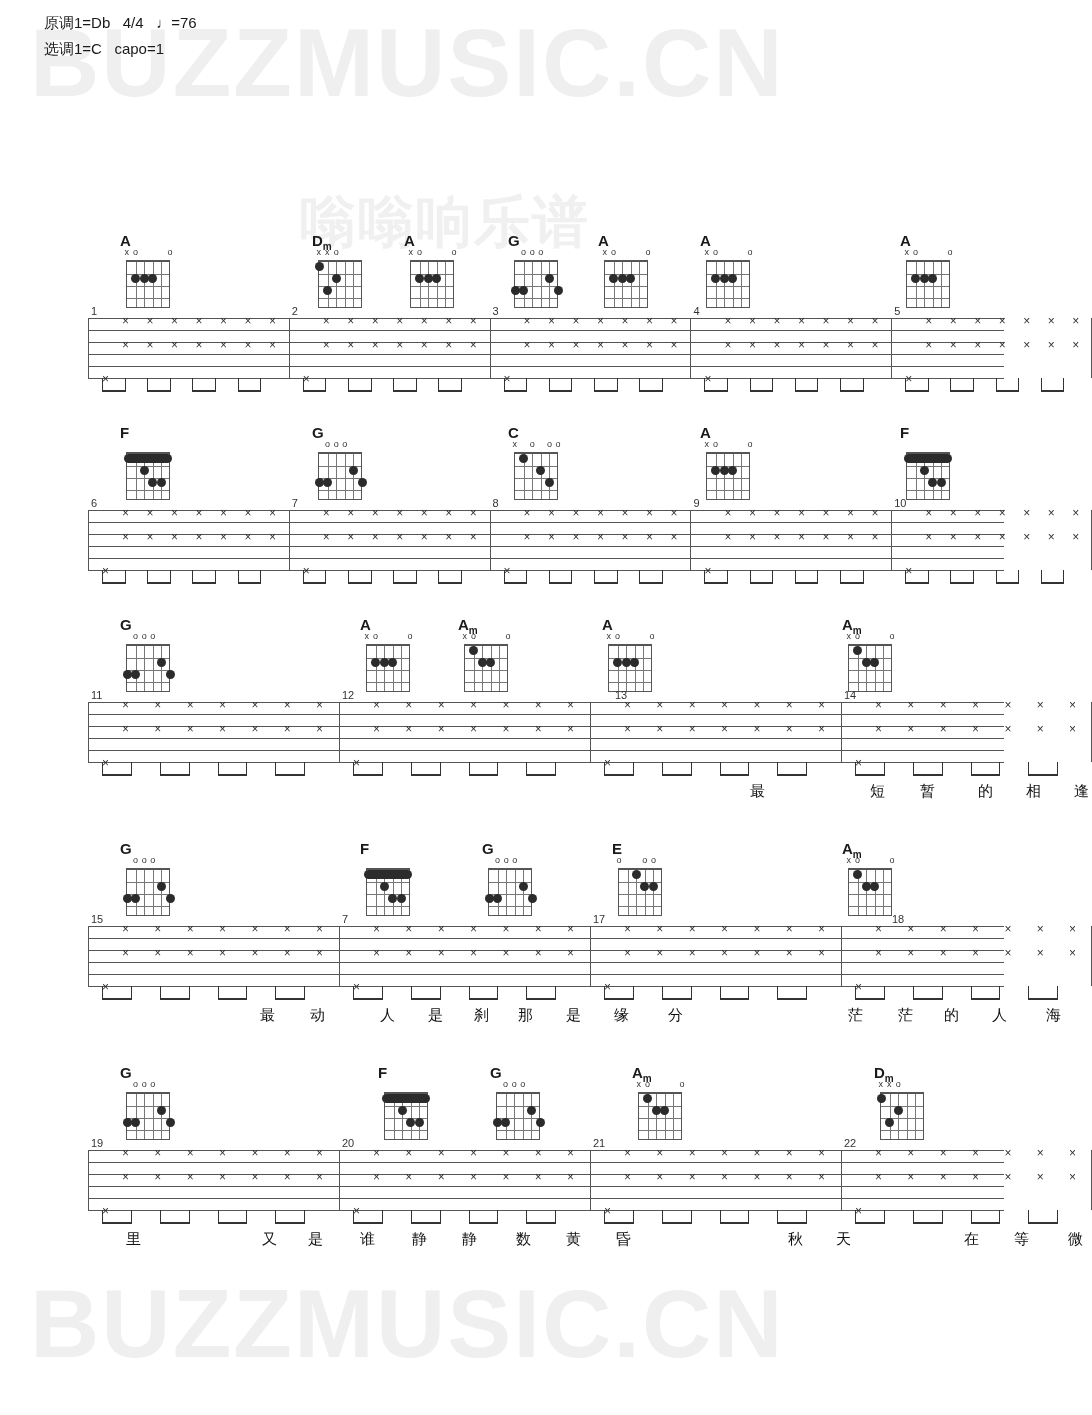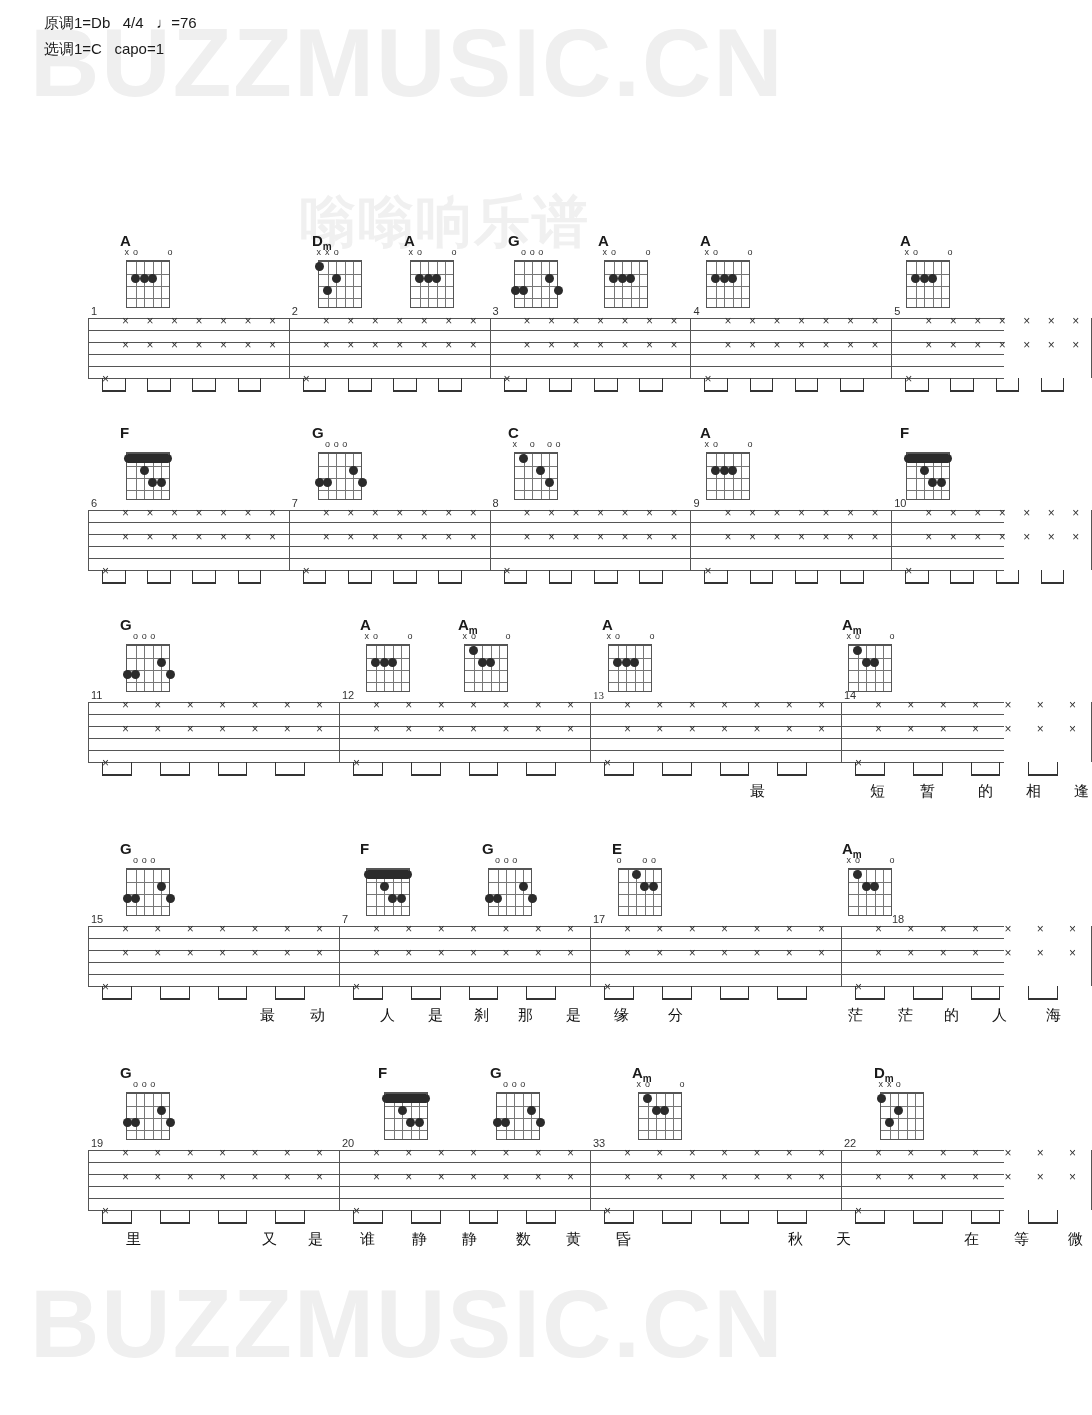--- a/index.html
+++ b/index.html
@@ -795,21 +795,21 @@
           <div class="line" style="top: 36px;"></div>
           <div class="line" style="top: 48px;"></div>
           <div class="line" style="top: 60px;"></div>
           <div class="barline" style="left: 0px;"></div>
           <div class="barline" style="left: 251px;"></div>
           <div class="barline" style="left: 502px;"></div>
           <div class="barline" style="left: 753px;"></div>
           <div class="barline" style="left: 1003px;"></div>
           <div class="measnum" style="left: 3px;">11</div>
           <div class="measnum" style="left: 254px;">12</div>
-          <div class="measnum" style="left: 505px; font-family: Liberation Serif, serif;">13</div>
+          <div class="measnum" style="left: 527px;">13</div>
           <div class="measnum" style="left: 756px;">14</div>
           <div class="xmark" style="left: 14px; top: 56px;">×</div>
           <div class="xmark" style="left: 34px; top: -2px;">×</div>
           <div class="xmark" style="left: 34px; top: 22px;">×</div>
           <div class="xmark" style="left: 66.3438px; top: -2px;">×</div>
           <div class="xmark" style="left: 66.3438px; top: 22px;">×</div>
           <div class="xmark" style="left: 98.6875px; top: -2px;">×</div>
           <div class="xmark" style="left: 98.6875px; top: 22px;">×</div>
           <div class="xmark" style="left: 131.031px; top: -2px;">×</div>
           <div class="xmark" style="left: 131.031px; top: 22px;">×</div>
@@ -1277,21 +1277,21 @@
           <div class="line" style="top: 36px;"></div>
           <div class="line" style="top: 48px;"></div>
           <div class="line" style="top: 60px;"></div>
           <div class="barline" style="left: 0px;"></div>
           <div class="barline" style="left: 251px;"></div>
           <div class="barline" style="left: 502px;"></div>
           <div class="barline" style="left: 753px;"></div>
           <div class="barline" style="left: 1003px;"></div>
           <div class="measnum" style="left: 3px;">19</div>
           <div class="measnum" style="left: 254px;">20</div>
-          <div class="measnum" style="left: 505px;">33</div>
+          <div class="measnum" style="left: 505px;">21</div>
           <div class="measnum" style="left: 756px;">22</div>
           <div class="xmark" style="left: 14px; top: 56px;">×</div>
           <div class="xmark" style="left: 34px; top: -2px;">×</div>
           <div class="xmark" style="left: 34px; top: 22px;">×</div>
           <div class="xmark" style="left: 66.3438px; top: -2px;">×</div>
           <div class="xmark" style="left: 66.3438px; top: 22px;">×</div>
           <div class="xmark" style="left: 98.6875px; top: -2px;">×</div>
           <div class="xmark" style="left: 98.6875px; top: 22px;">×</div>
           <div class="xmark" style="left: 131.031px; top: -2px;">×</div>
           <div class="xmark" style="left: 131.031px; top: 22px;">×</div>

